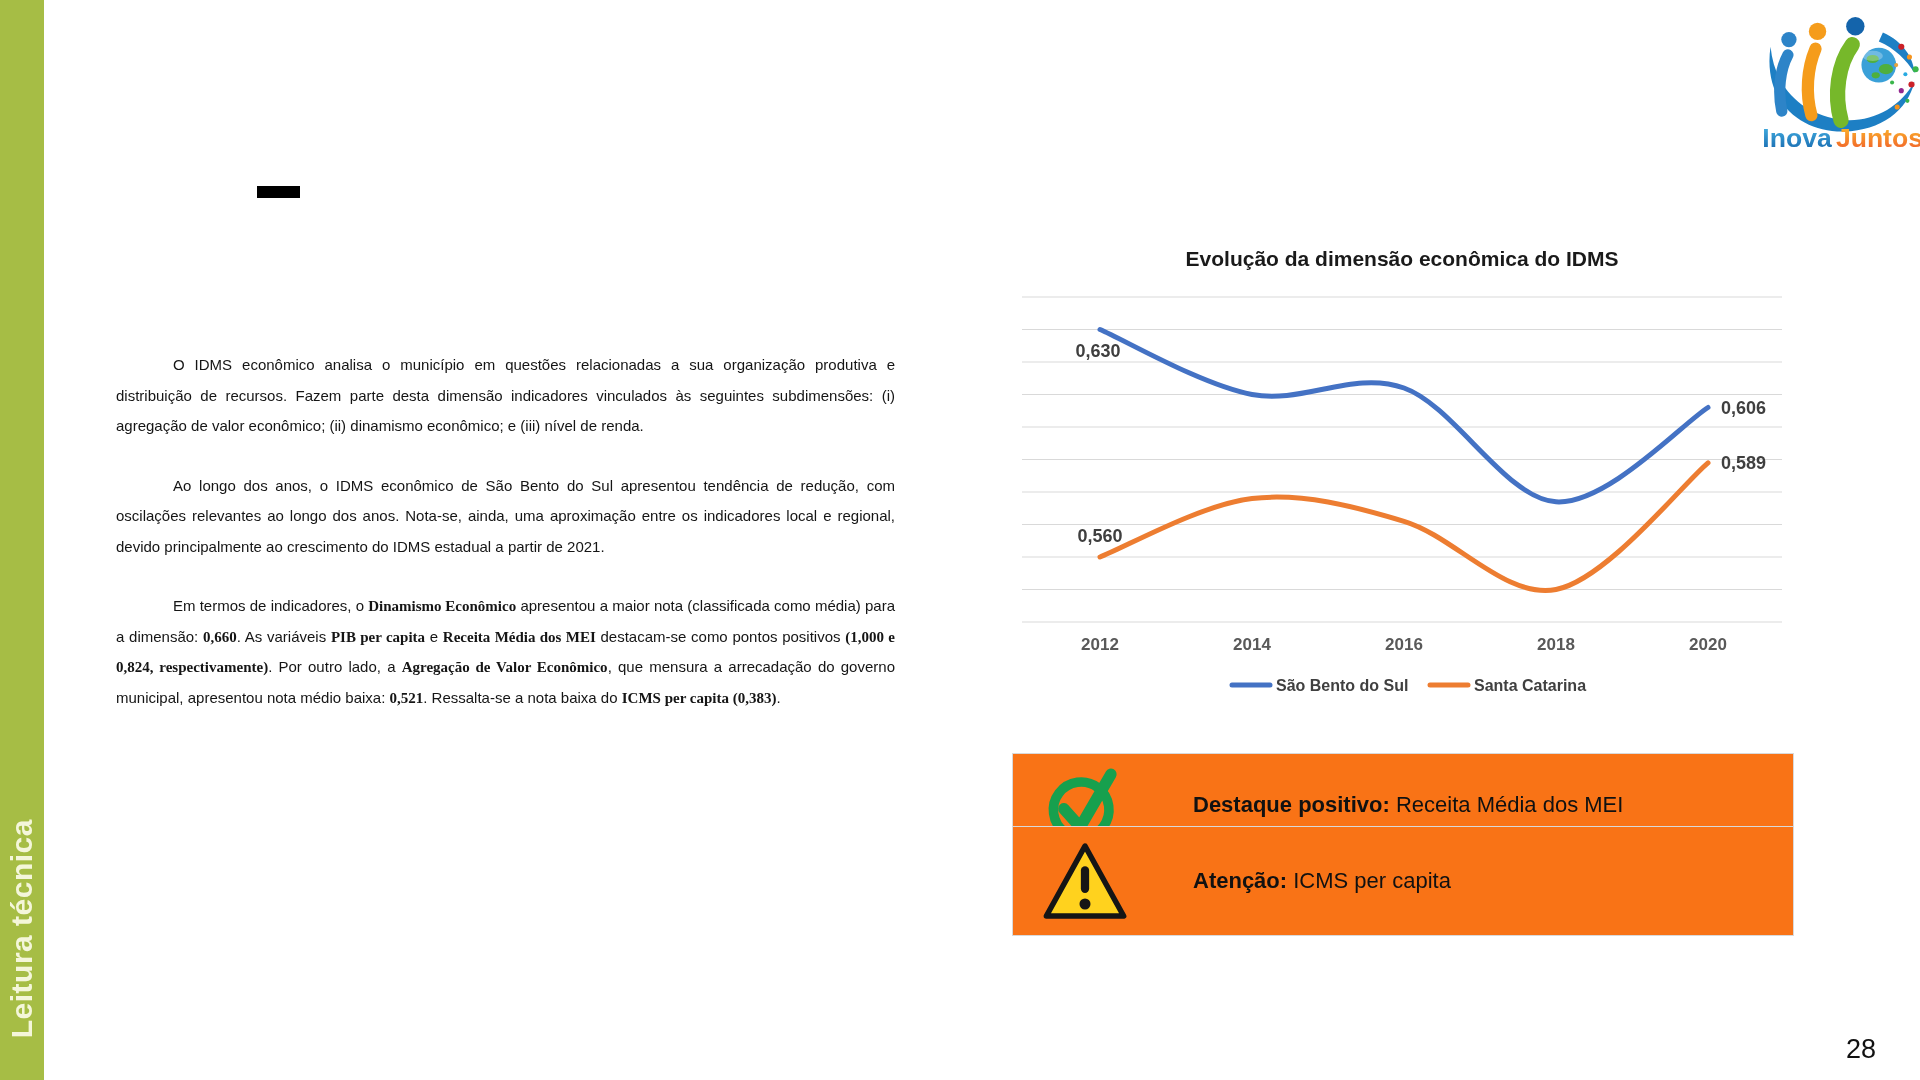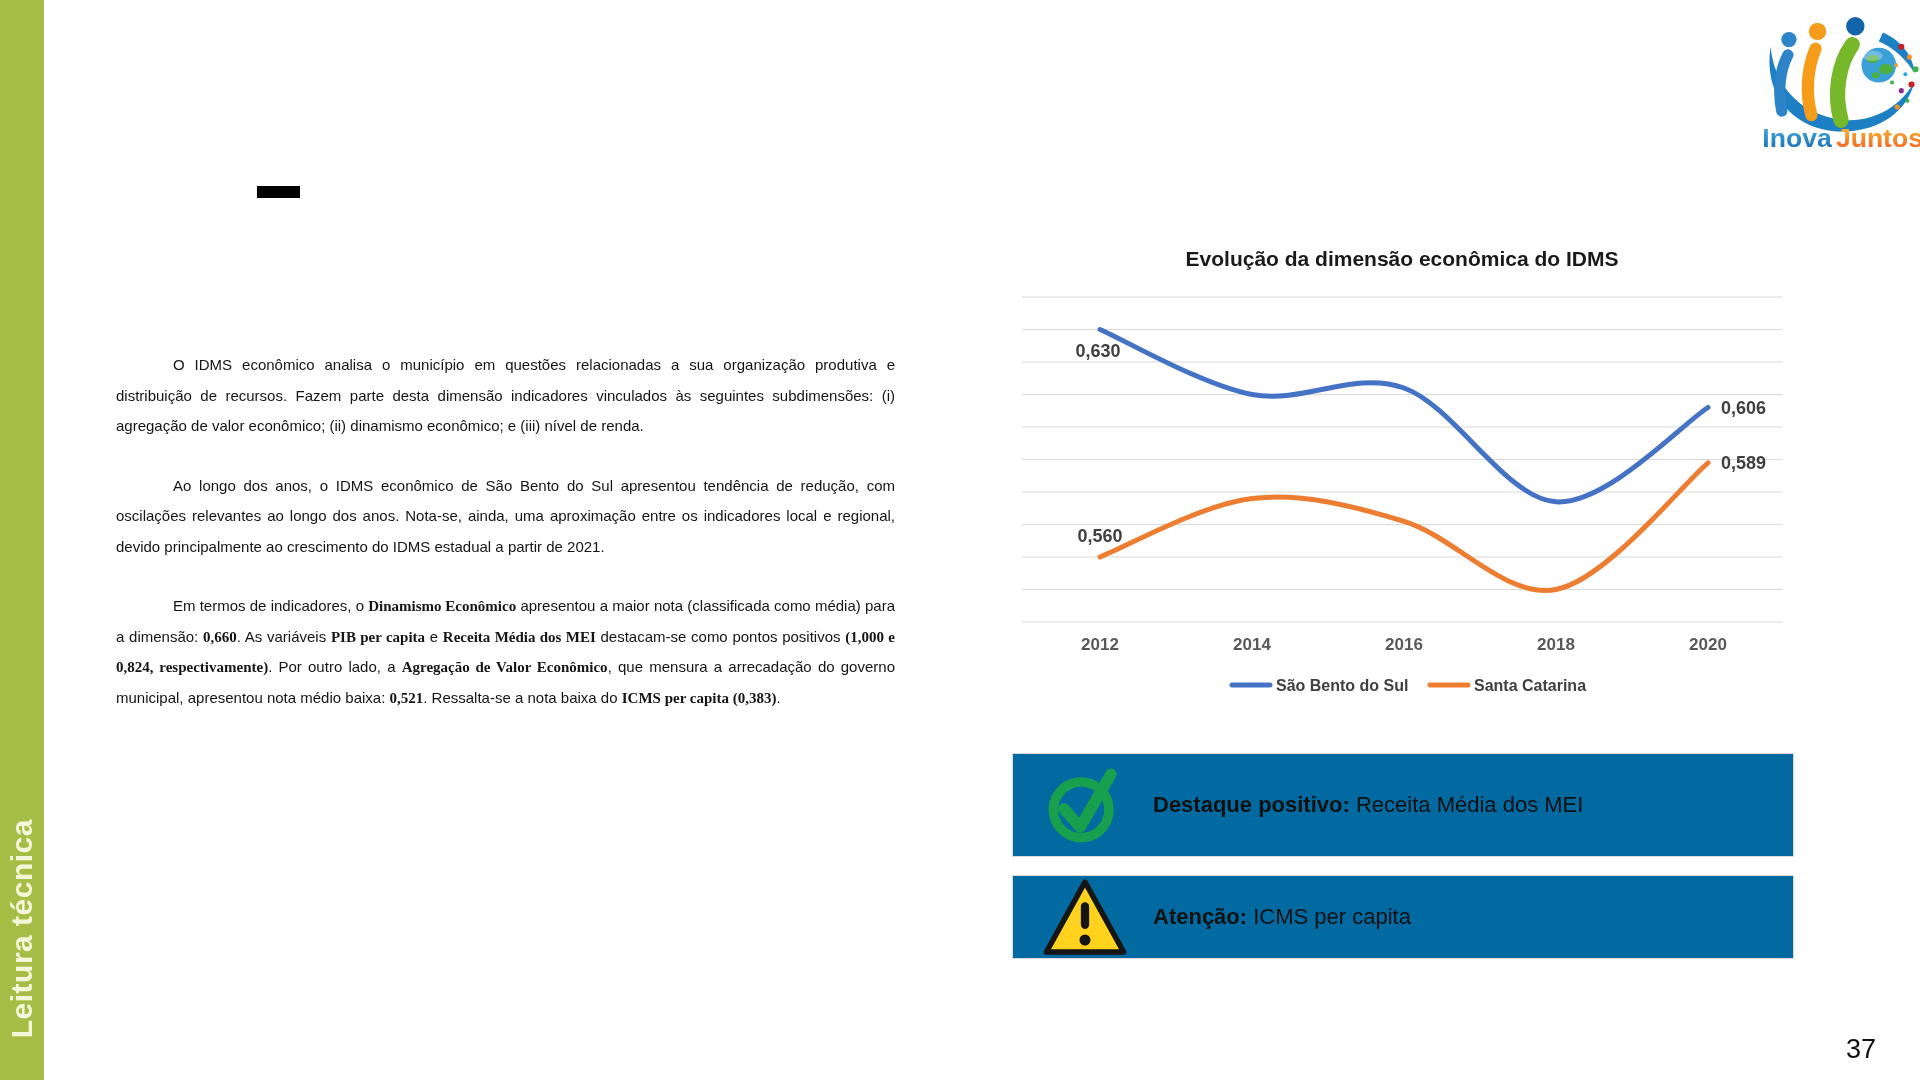--- a/index.html
+++ b/index.html
@@ -34,24 +34,24 @@
   .chart text{font-family:"Liberation Sans",sans-serif;}
   .chart-title{font-size:21px;font-weight:700;fill:#1a1a1a;}
   .tick{font-size:17px;font-weight:600;fill:#595959;}
   .dlabel{font-size:18px;font-weight:700;fill:#3f3f3f;}
   .legend-label{font-size:16px;font-weight:600;fill:#404040;}
   .grid-line{stroke:#d9d9d9;stroke-width:1;}
   .series-line{fill:none;stroke-width:5;stroke-linecap:round;stroke-linejoin:round;}
   .legend-swatch{stroke-width:5;stroke-linecap:round;}
 
   
-  .callout{position:absolute;left:1012px;width:782px;background:#0369a1;
-           border:1px solid #d9d9d9;display:flex;align-items:center;box-sizing:border-box;}
+  .callout{position:absolute;left:1012px;width:782px;background:#f97316;
+           border:1px solid #d9d9d9;display:flex;align-items:center;box-sizing:border-box;gap:40px;}
   #callout-positive{top:753px;height:104px;}
-  #callout-warning{top:875px;height:84px;}
+  #callout-warning{top:826px;height:110px;}
   .callout-icon{margin-left:26px;width:92px;height:92px;flex:0 0 auto;
                 display:flex;align-items:center;justify-content:center;}
   .callout-text{margin-left:22px;font-size:22px;color:#111;}
   .callout-text b{font-weight:700;}
 
   
   .logo{position:absolute;left:1748px;top:12px;width:168px;height:143px;margin-left:8px;}
 
   
   .page-number{position:absolute;left:1826px;top:1034px;width:70px;
@@ -182,15 +182,15 @@
         <circle cx="148" cy="87" r="2" fill="#39b54a"></circle>
         <circle cx="138" cy="93" r="2.5" fill="#f7941e"></circle>
         <circle cx="133" cy="69" r="2" fill="#39b54a"></circle>
         <circle cx="137" cy="52" r="2" fill="#e8a33d"></circle>
       </g>
       <text x="6" y="132" font-size="26" font-weight="800" fill="url(#gradBlue)" style="font-family:'Liberation Sans',sans-serif;">Inova</text>
       <text x="78" y="132" font-size="26" font-weight="800" fill="url(#gradOrange)" style="font-family:'Liberation Sans',sans-serif;">Juntos</text>
     </svg>
   </div>
 
-  <div class="page-number">37</div>
+  <div class="page-number">28</div>
 
 </div>
 
 </body></html>

